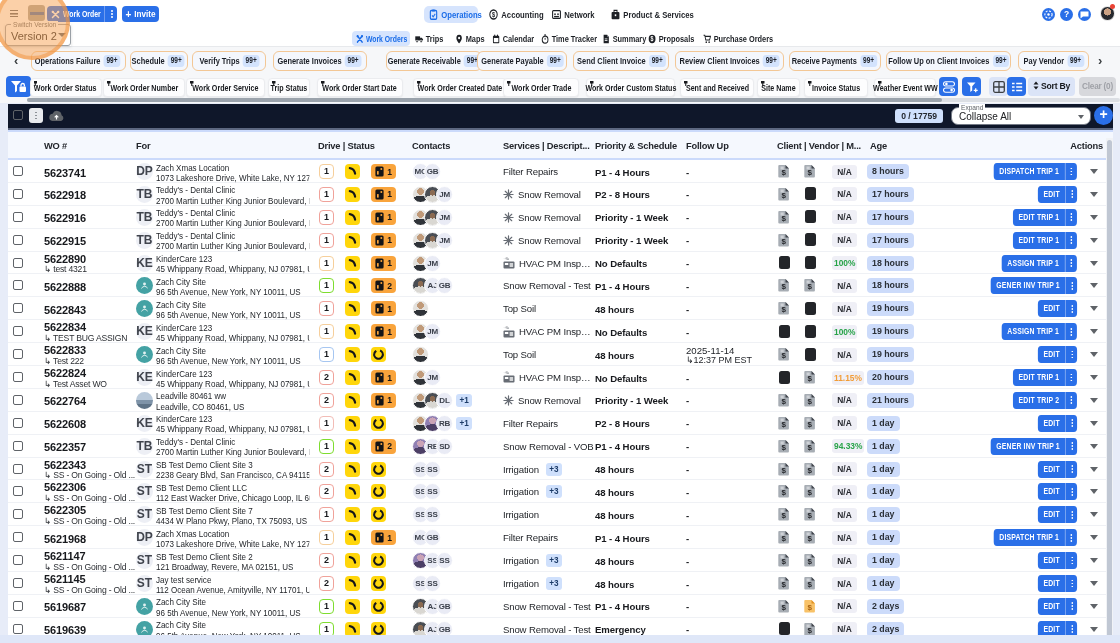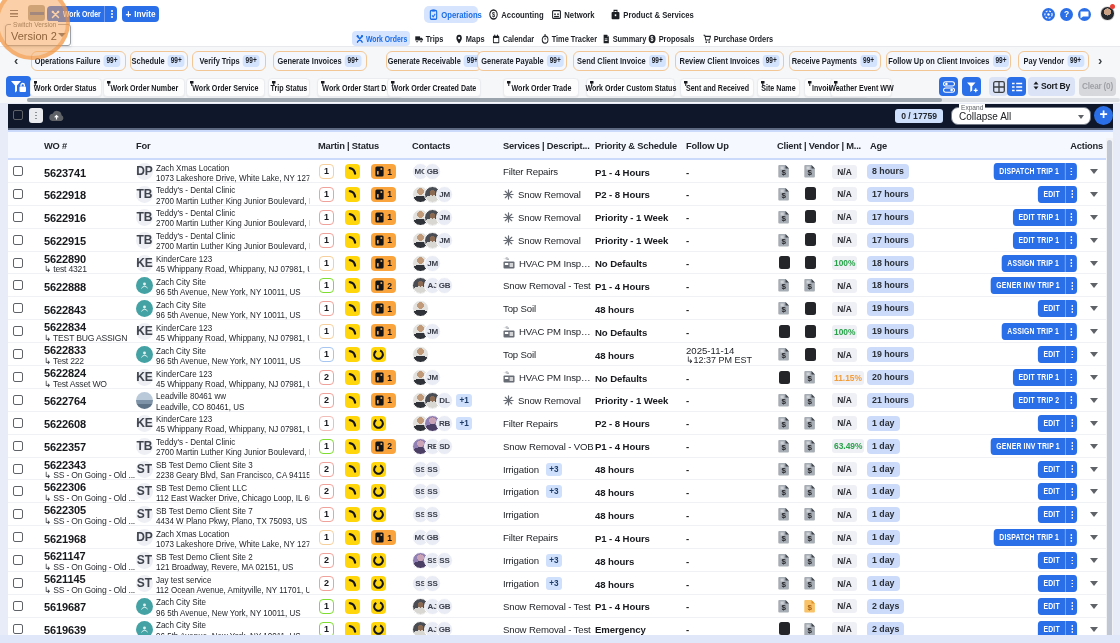--- a/index.html
+++ b/index.html
@@ -229,39 +229,39 @@
     </div>
     <div class="fchip" style="left:186px;width:79px">
       <i>Work Order Service</i>
     </div>
     <div class="fchip" style="left:268px;width:42px">
       <i>Trip Status</i>
     </div>
     <div class="fchip" style="left:317px;width:86px">
       <i>Work Order Start Date</i>
     </div>
-    <div class="fchip" style="left:387px;width:94px">
+    <div class="fchip" style="left:413px;width:94px">
       <i>Work Order Created Date</i>
     </div>
     <div class="fchip" style="left:503px;width:76px">
       <i>Work Order Trade</i>
     </div>
     <div class="fchip" style="left:586px;width:89px">
       <i>Work Order Custom Status</i>
     </div>
     <div class="fchip" style="left:680px;width:74px">
       <i>Sent and Received</i>
     </div>
     <div class="fchip" style="left:757px;width:43px">
       <i>Site Name</i>
     </div>
     <div class="fchip" style="left:804px;width:64px">
       <i>Invoice Status</i>
     </div>
-    <div class="fchip" style="left:830px;width:62px">
+    <div class="fchip" style="left:874px;width:62px">
       <i>Weather Event WW</i>
     </div>
 <div class="sqbtn bblue" style="left:939px"><svg style="margin:3.5px 0 0 3.5px" width="12" height="12" viewBox="0 0 12 12">
         <rect x="0.5" y="0.8" width="11" height="4.2" rx="2.1" fill="none" stroke="#fff" stroke-width="1.1"></rect>
         <circle cx="3.4" cy="2.9" r="1.3" fill="#fff"></circle>
         <rect x="0.5" y="7" width="11" height="4.2" rx="2.1" fill="none" stroke="#fff" stroke-width="1.1"></rect>
         <circle cx="8.6" cy="9.1" r="1.3" fill="#fff"></circle>
       </svg></div>
 <div class="sqbtn bblue" style="left:962px"><svg style="margin:3.5px 0 0 3.5px" width="12" height="12" viewBox="0 0 12 12">
         <path d="M1 1.5h8.5l-3.3 3.8v4.2l-1.9 1.4v-5.6z" fill="#fff"></path>
@@ -300,21 +300,21 @@
         <span class="exval">Collapse All</span>
         <span class="excar"></span>
       </div>
  <div class="plusc">+</div>
 </div>
 
 <div class="tcard">
 <div class="thead">
         <span class="th" style="left:36px">WO #</span>
         <span class="th" style="left:128px">For</span>
-        <span class="th" style="left:310px">Martin | Status</span>
+        <span class="th" style="left:310px">Drive | Status</span>
         <span class="th" style="left:404px">Contacts</span>
         <span class="th" style="left:495px">Services | Descript...</span>
         <span class="th" style="left:587px">Priority &amp; Schedule</span>
         <span class="th" style="left:678px">Follow Up</span>
         <span class="th" style="left:769px">Client | Vendor | M...</span>
         <span class="th" style="left:862px">Age</span>
         <span class="th" style="right:10px">Actions</span>
       </div>
 <div class="rows">
 <div class="row">
@@ -1040,21 +1040,21 @@
           </span>
           <span class="cv2">
             <span class="cvi"><svg width="12" height="14" viewBox="0 0 12 14">
                 <path d="M1.2 1 h6.3 l3.4 3.4 v8.2 a0.9 0.9 0 0 1 -0.9 0.9 h-8.8 a0.9 0.9 0 0 1 -0.9 -0.9 v-10.7 a0.9 0.9 0 0 1 0.9 -0.9 z" fill="#a7adb4"></path>
                 <path d="M7.5 1 l3.4 3.4 h-3.4 z" fill="#3f434a"></path>
                 <rect x="2.5" y="2.7" width="3.2" height="0.9" fill="#e9ebee"></rect>
                 <rect x="2.5" y="4.4" width="3.2" height="0.9" fill="#e9ebee"></rect>
                 <text x="5.8" y="11.2" font-size="8" font-weight="bold" fill="#26282c" text-anchor="middle" font-family="Liberation Sans">$</text>
               </svg></span>
           </span>
-          <span class="na pctg">63.49%</span>
+          <span class="na pctg">94.33%</span>
           <span class="age">1 day</span>
           <span class="abtn">
             <span class="albl">GENER INV TRIP 1</span>
             <span class="akeb">
               <i></i>
             </span>
           </span>
           <span class="acar"></span>
         </div>
 <div class="row">

